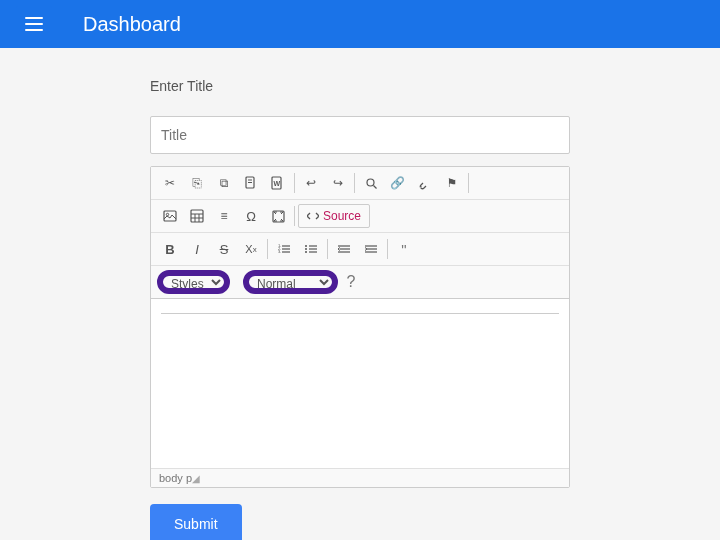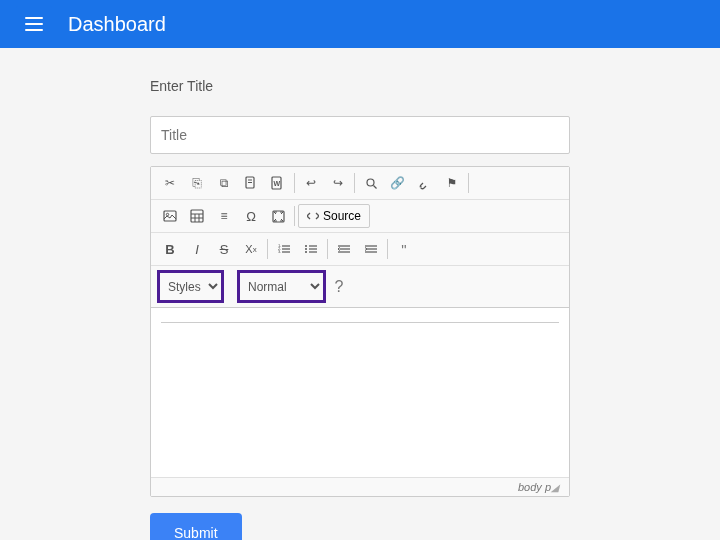--- a/index.html
+++ b/index.html
@@ -10,21 +10,21 @@
       font-size: 14px;
     }
 
     
     .header {
       background: #1a73e8;
       height: 48px;
       display: flex;
       align-items: center;
       padding: 0 16px;
-      gap: 16px;
+      gap: 31px;
     }
     .header-menu-icon {
       width: 36px;
       height: 36px;
       background: #1a73e8;
       border: none;
       cursor: pointer;
       display: flex;
       flex-direction: column;
       align-items: center;
@@ -115,41 +115,41 @@
       margin: 0 2px;
     }
 
     .source-btn {
       height: 24px;
       padding: 0 8px;
       background: transparent;
       border: 1px solid #ccc;
       cursor: pointer;
       font-size: 12px;
-      color: #000000;
+      color: #be185d;
       border-radius: 2px;
       display: flex;
       align-items: center;
       gap: 4px;
     }
 
     .toolbar-btn-bold { font-weight: bold; font-size: 13px; }
     .toolbar-btn-italic { font-style: italic; font-size: 13px; }
     .toolbar-btn-strike { text-decoration: line-through; font-size: 13px; }
 
     .toolbar-select {
-      height: 33px;
-      border: 3px solid #4c1d95;
+      height: 24px;
+      border: 6px solid #4c1d95;
       background: #f9f9f9;
       font-size: 12px;
       color: #555;
       padding: 0 4px;
       cursor: pointer;
       outline: none;
-      border-radius: 0;
+      border-radius: 12px;
     }
 
     .help-btn {
       width: 24px;
       height: 24px;
       background: transparent;
       border: none;
       cursor: pointer;
       display: flex;
       align-items: center;
@@ -172,26 +172,25 @@
     .editor-content::after {
       content: '';
       display: block;
       border-bottom: 1px solid #ccc;
       margin-top: 4px;
     }
 
     .editor-statusbar {
       display: flex;
       align-items: center;
-      justify-content: flex-end;
+      justify-content: flex-start;
       padding: 3px 8px;
       background: #f9f9f9;
       font-size: 11px;
       color: #777;
-      font-style: italic;
     }
     .resize-handle {
       width: 10px;
       height: 10px;
       cursor: se-resize;
       color: #aaa;
       font-size: 10px;
     }
 
     .submit-btn {

